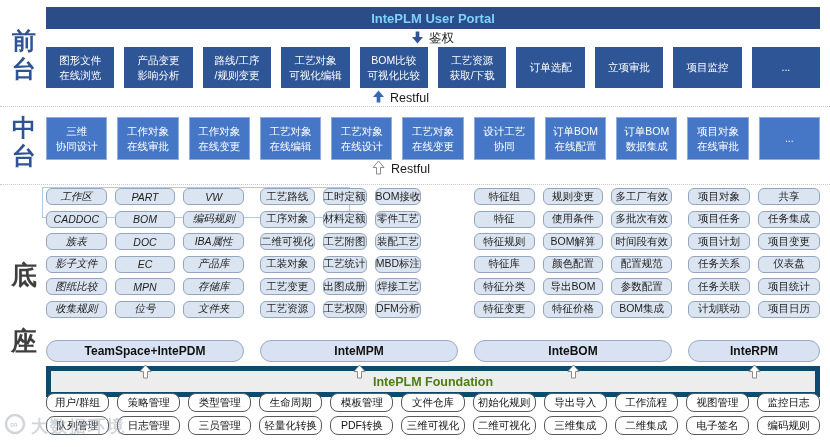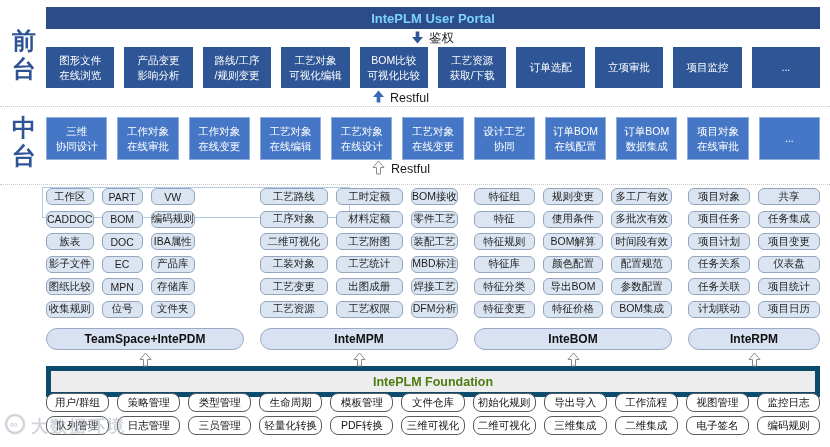--- a/index.html
+++ b/index.html
@@ -27,21 +27,21 @@
   .middle .tierbox{background:#4677C6;border:1px solid #8FAEDC;}
 
   .divider{position:absolute;left:0;right:0;border-top:1px dotted #C9C9C9;}
 
   
   .base-groups{position:absolute;left:46px;right:10px;top:188px;display:flex;gap:16px;z-index:2;}
   .group{display:flex;flex-direction:column;}
   .chips{display:grid;grid-auto-flow:column;grid-template-rows:repeat(6,17px);row-gap:5.5px;column-gap:8px;}
   .chip{background:#DBE5F1;border:1px solid #95A5BE;border-radius:6px;display:flex;align-items:center;
         justify-content:center;font-size:10.5px;color:#1d1d1d;white-space:nowrap;}
-  .group-label{margin-top:10px;height:20px;background:#D9E2F3;border:1px solid #9AAAC4;border-radius:11px;
+  .group-label{margin-top:22px;height:20px;background:#D9E2F3;border:1px solid #9AAAC4;border-radius:11px;
         display:flex;align-items:center;justify-content:center;font-weight:bold;font-size:12px;color:#111;}
   .group-arrow{height:15px;display:flex;justify-content:center;margin-top:2px;}
 
   .band-foundation{position:absolute;left:46px;right:10px;top:366px;height:21px;background:#EDEDED;
         border:5px solid #0c4a6e;display:flex;align-items:center;justify-content:center;
         font-weight:bold;font-size:12.5px;color:#4d7c0f;}
 
   .chiprow{position:absolute;left:46px;right:10px;display:flex;gap:8px;z-index:2;}
   .chiprow .wchip{flex:1;height:17px;background:#fff;border:1px solid #5A5A5A;border-radius:8px;
         display:flex;align-items:center;justify-content:center;font-size:10.5px;color:#111;white-space:nowrap;}
@@ -51,20 +51,21 @@
   .watermark{position:absolute;left:2px;top:412px;display:flex;align-items:center;gap:3px;opacity:.4;
         color:#8B97A8;font-size:17px;font-weight:bold;letter-spacing:2px;z-index:3;}
 </style>
 </head>
 <body>
 
 <div id="stage">
 
   <div class="rail" style="top:27px;">前台</div>
   <div class="rail" style="top:114px;">中台</div>
+  <div class="rail base" style="top:242px;">底座</div>
 
   <div class="band-header">IntePLM User Portal</div>
 
   <div class="flowrow" style="top:31px;height:15px;">
     <span><svg width="11" height="13" viewBox="0 0 12 13">
           <path d="M4 0h4v6h4l-6 7-6-7h4z" fill="#2F5496"></path>
         </svg></span>
     <span class="lbl">鉴权</span>
   </div>
 
@@ -126,21 +127,21 @@
         </svg></span>
     <span class="lbl">Restful</span>
   </div>
 
   <div class="divider" style="top:184px;"></div>
 
   <div class="artifact"></div>
 
   <div class="base-groups" id="base-groups">
       <div class="group" style="flex: 3 1 0%;">
-    <div class="chips" style="grid-template-columns: repeat(4, 1fr);">
+    <div class="chips" style="grid-template-columns: repeat(3, 1fr); font-style: italic;">
           <div class="chip">工作区</div>
           <div class="chip">CADDOC</div>
           <div class="chip">族表</div>
           <div class="chip">影子文件</div>
           <div class="chip">图纸比较</div>
           <div class="chip">收集规则</div>
           <div class="chip">PART</div>
           <div class="chip">BOM</div>
           <div class="chip">DOC</div>
           <div class="chip">EC</div>
@@ -154,21 +155,21 @@
           <div class="chip">文件夹</div>
         </div>
     <div class="group-label">TeamSpace+IntePDM</div>
     <div class="group-arrow">
       <svg width="13" height="15" viewBox="0 0 13 15">
             <path d="M4.5 14h4V7.5H12L6.5 1 1 7.5h3.5z" fill="#fff" stroke="#8A8A8A" stroke-width="1"></path>
           </svg>
     </div>
   </div>
       <div class="group" style="flex: 3 1 0%;">
-    <div class="chips" style="grid-template-columns: repeat(2, 1fr);">
+    <div class="chips" style="grid-template-columns: repeat(5, 1fr);">
           <div class="chip">工艺路线</div>
           <div class="chip">工序对象</div>
           <div class="chip">二维可视化</div>
           <div class="chip">工装对象</div>
           <div class="chip">工艺变更</div>
           <div class="chip">工艺资源</div>
           <div class="chip">工时定额</div>
           <div class="chip">材料定额</div>
           <div class="chip">工艺附图</div>
           <div class="chip">工艺统计</div>

